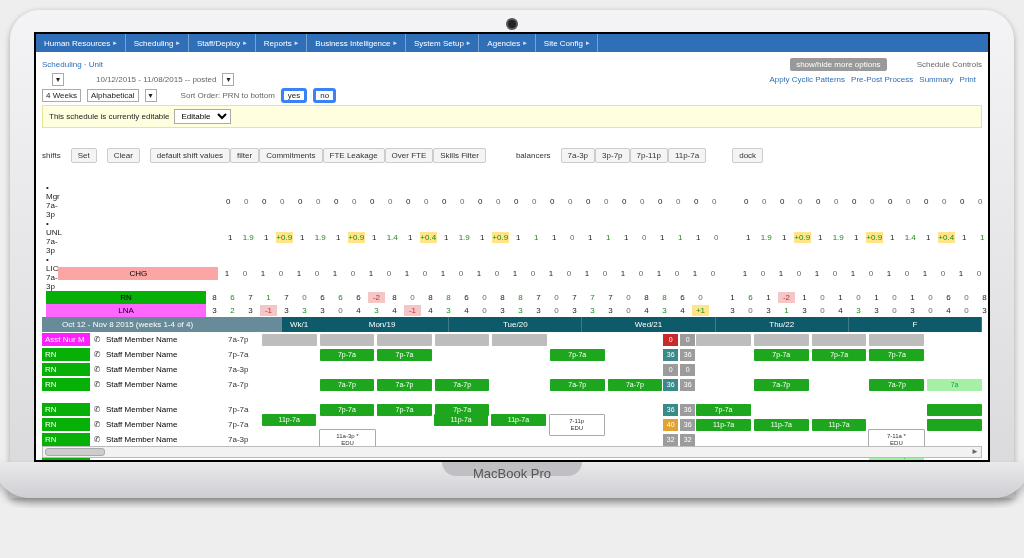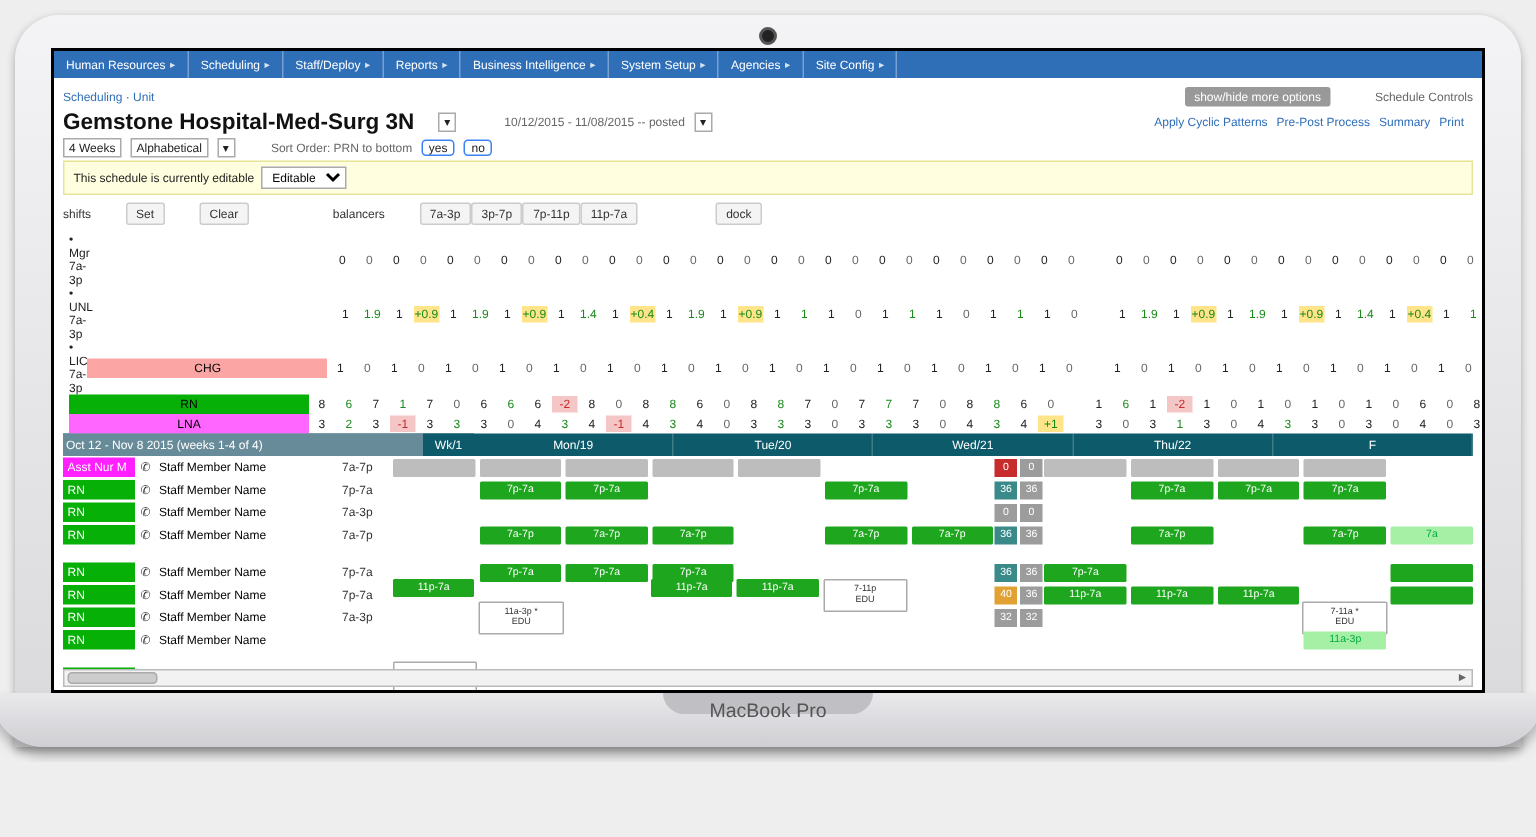--- a/index.html
+++ b/index.html
@@ -17,41 +17,41 @@
   .nav .item .chev{font-size:7px;opacity:.8}
 
   .page{padding:4px 6px}
   .row{display:flex;align-items:center;gap:6px;margin:2px 0}
   .crumb{color:#2f6fb8;font-size:8px}
   .btn-dk{background:#999;color:#fff;padding:2px 6px;border-radius:2px;font-size:8px}
   .control-links span{color:#2f6fb8;font-size:8px;margin-right:6px;cursor:pointer}
   h1.title{font-size:15px;font-weight:600;color:#111}
   .sel{border:1px solid #aaa;background:#fff;padding:1px 3px;font-size:8px}
   .muted{color:#666}
-  .yesno{border:1px solid #3b82f6;border-radius:3px;padding:0 4px;font-size:8px;background:#fff}
+  .yesno{border:3px solid #3b82f6;border-radius:3px;padding:0 4px;font-size:8px;background:#fff}
 
   .yellowbar{background:#ffffe0;border:1px solid #e5e59a;padding:3px 6px;font-size:8px;display:flex;align-items:center;gap:4px}
-  .filters{display:flex;align-items:center;gap:23px;margin:5px 0;font-size:8px;color:#333}
+  .filters{display:flex;align-items:center;gap:10px;margin:20px 0;font-size:8px;color:#333}
   .filters .tab{border:1px solid #ccc;background:#f4f4f4;padding:2px 6px;border-radius:2px}
 
   .balrow{display:flex;align-items:center;font-size:8px}
   .bal-lbl{width:80px;padding-left:4px}
   .bal-role{width:160px;min-width:160px}
   .bal-role .chip{padding:2px 4px;font-size:8px;text-align:center;color:#000}
   .cells{display:flex;flex:1;gap:0}
   .cell{width:18px;text-align:center;padding:1px 0;border-right:1px solid #fff}
   .gap{width:14px}
   .c-green{color:#1a8a1a}
   .c-red{color:#c72b2b}
   .bg-y{background:#ffe48a}
   .bg-p{background:#f5c6c6}
 
   
   .dayhdr{display:flex;background:#0d5a6a;color:#fff;font-size:8px;align-items:stretch;height:15px}
-  .dayhdr .left{width:240px;background:#688b9a;display:flex;align-items:center;padding-left:2px}
+  .dayhdr .left{width:240px;background:#688b9a;display:flex;align-items:center;padding-left:20px}
   .dayhdr .d{flex:1;text-align:center;line-height:15px;border-right:1px solid rgba(255,255,255,.2)}
   .dayhdr .wk1{width:34px;text-align:center;line-height:15px;background:#0d5a6a}
 
   
   .staff{display:flex;align-items:center;height:15px;font-size:8px}
   .rolechip{width:48px;min-width:48px;color:#fff;padding:2px 3px;text-align:left;overflow:hidden;white-space:nowrap}
   .phone{width:14px;text-align:center;color:#333}
   .name{width:120px;padding-left:2px;color:#000}
   .sh{width:38px;color:#333;padding-left:4px}
   .shifts{display:flex;flex:1;gap:3px}
@@ -117,21 +117,20 @@
 
       <div class="row">
         <span class="crumb">Scheduling · Unit</span>
         <span style="flex:1"></span>
         <span class="btn-dk">show/hide more options</span>
         <span style="width:18px"></span>
         <span class="muted">Schedule Controls</span>
       </div>
 
       <div class="row">
-        <h1 class="title">Gemstone Hospital-Med-Surg 3N</h1>
         <span style="width:4px"></span>
         <span class="sel">▾</span>
         <span style="width:20px"></span>
         <span class="muted">10/12/2015 - 11/08/2015 -- posted</span>
         <span class="sel">▾</span>
         <span style="flex:1"></span>
         <div class="control-links" id="ctrls"><span>Apply Cyclic Patterns</span><span>Pre-Post Process</span><span>Summary</span><span>Print</span></div>
       </div>
 
       <div class="row">
@@ -146,20 +145,21 @@
 
       <div class="yellowbar">
         <span>This schedule is currently editable</span>
         <select class="sel"><option>Editable</option></select>
       </div>
 
       <div class="filters">
         <span>shifts</span>
         <span class="tab">Set</span>
         <span class="tab">Clear</span>
+        <span id="ft"><span class="tab">default shift values</span><span class="tab">filter</span><span class="tab">Commitments</span><span class="tab">FTE Leakage</span><span class="tab">Over FTE</span><span class="tab">Skills Filter</span></span>
         <span style="width:10px"></span>
         <span>balancers</span>
         <span id="bopts"><span class="tab">7a-3p</span><span class="tab">3p-7p</span><span class="tab">7p-11p</span><span class="tab">11p-7a</span></span>
         <span style="width:6px"></span>
         <span class="tab">dock</span>
       </div>
 
       <div id="balgrid">
           <div class="balrow">
             <div class="bal-lbl">• Mgr 7a-3p</div>

